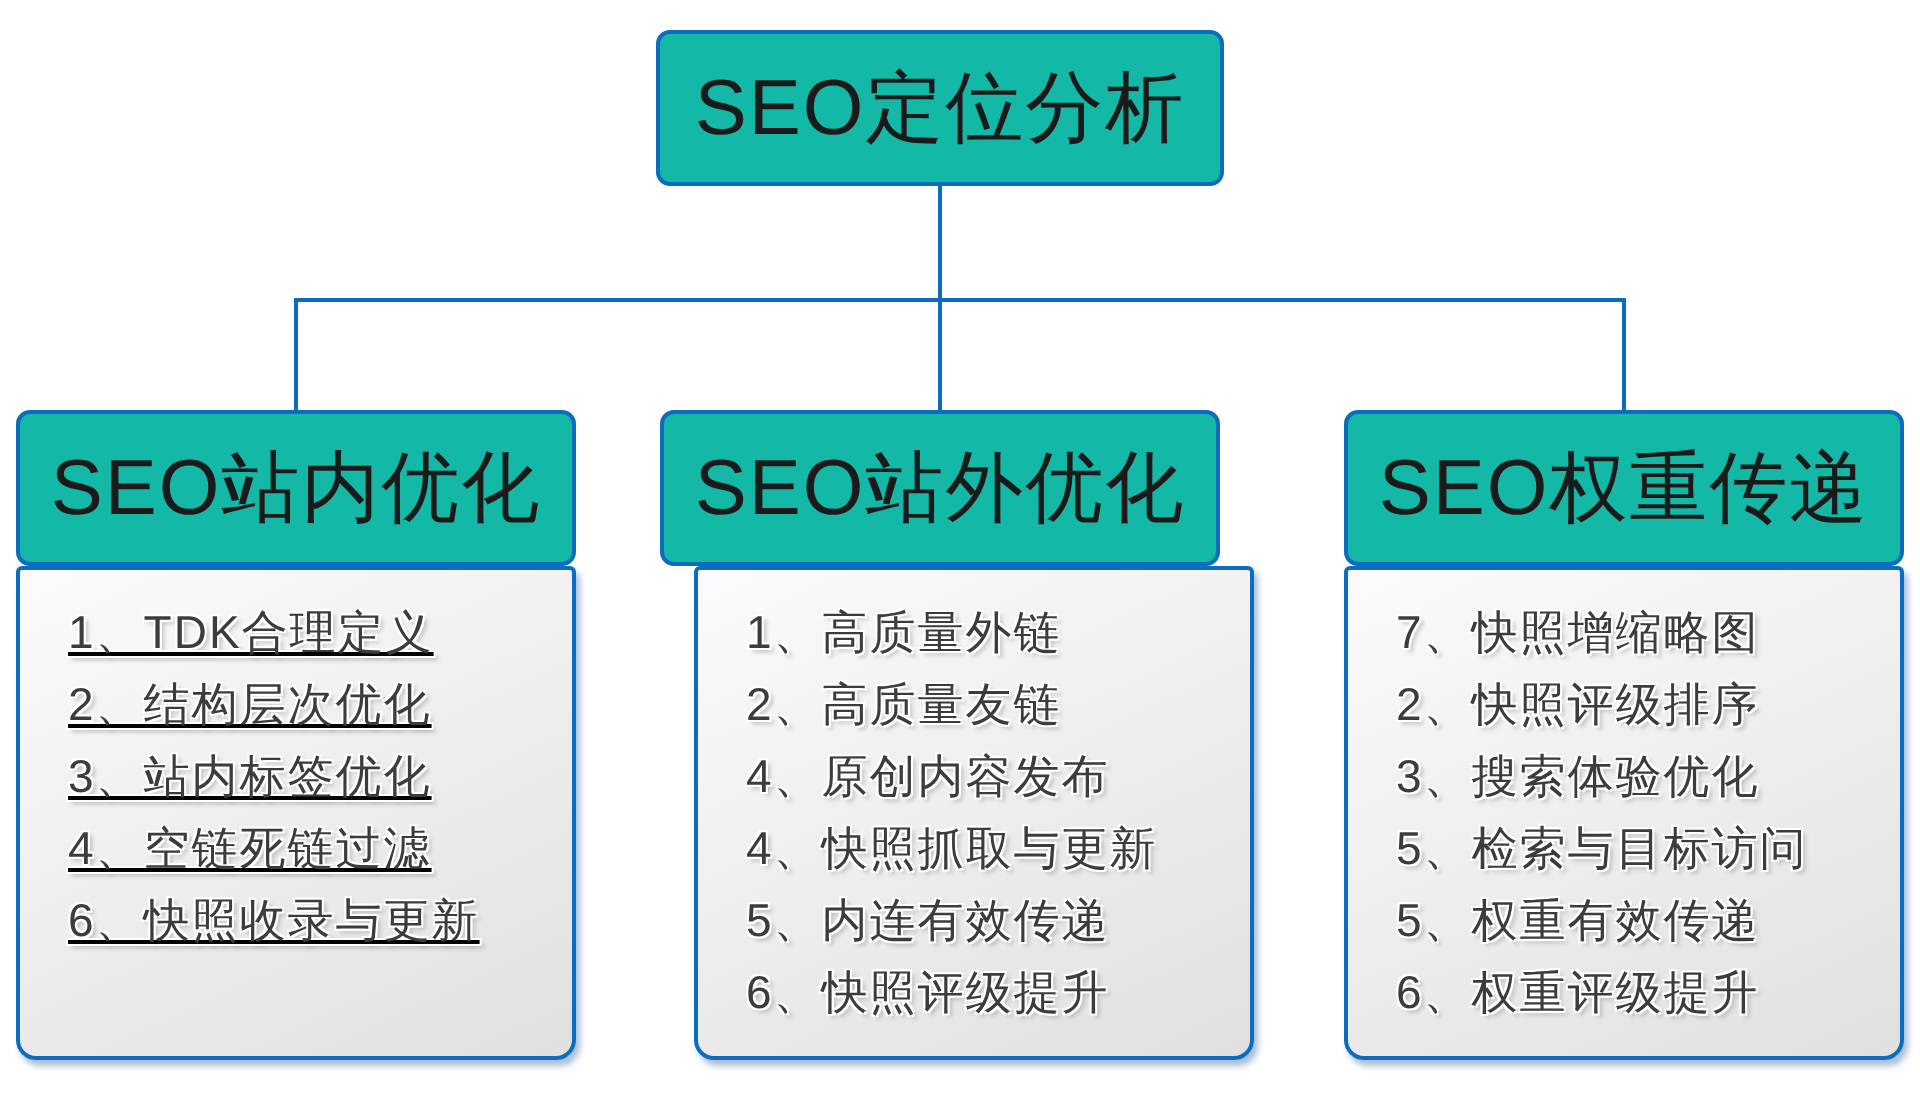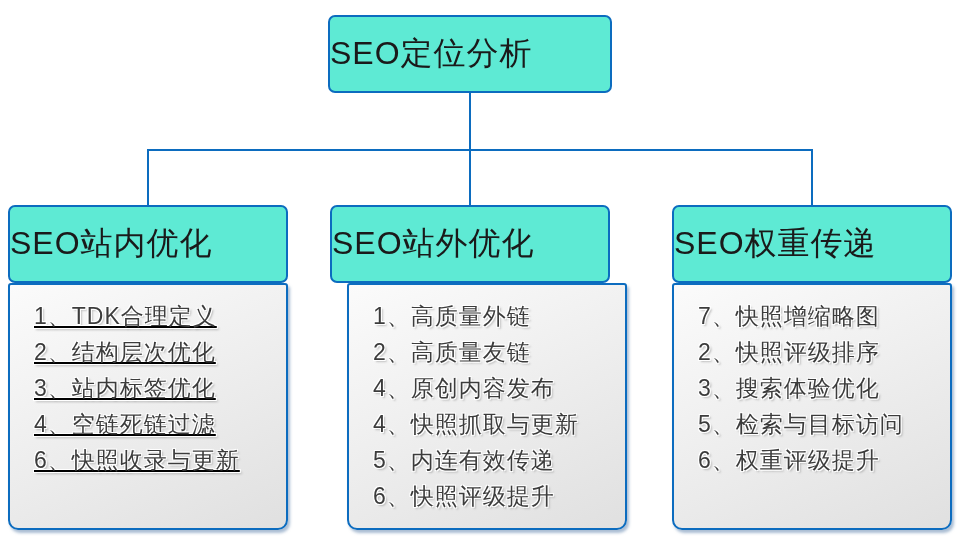--- a/index.html
+++ b/index.html
@@ -20,28 +20,28 @@
     position: absolute;
     background: #0c6cbf;
   }
   .line.v { width: 2px; }
   .line.h { height: 2px; }
 
   
   .node {
     position: absolute;
     box-sizing: border-box;
-    background: #5eead4;
+    background: #14b8a6;
     border: 2px solid #0c6cbf;
     border-radius: 7px;
     display: flex;
     align-items: center;
-    justify-content: flex-start;
+    justify-content: center;
     color: #1a1a1a;
-    font-size: 32px;
+    font-size: 39px;
     letter-spacing: 1px;
     white-space: nowrap;
   }
   .root-node {
     left: 328px; top: 15px;
     width: 284px; height: 78px;
   }
   .branch-header {
     top: 205px;
     width: 280px; height: 78px;
@@ -130,17 +130,18 @@
 
   <div class="node branch-header b3">
     <span>SEO权重传递</span>
   </div>
   <div class="panel b3">
     <ul>
       <li>7、快照增缩略图</li>
       <li>2、快照评级排序</li>
       <li>3、搜索体验优化</li>
       <li>5、检索与目标访问</li>
+      <li>5、权重有效传递</li>
       <li>6、权重评级提升</li>
     </ul>
   </div>
 
 </div>
 
 </body></html>

